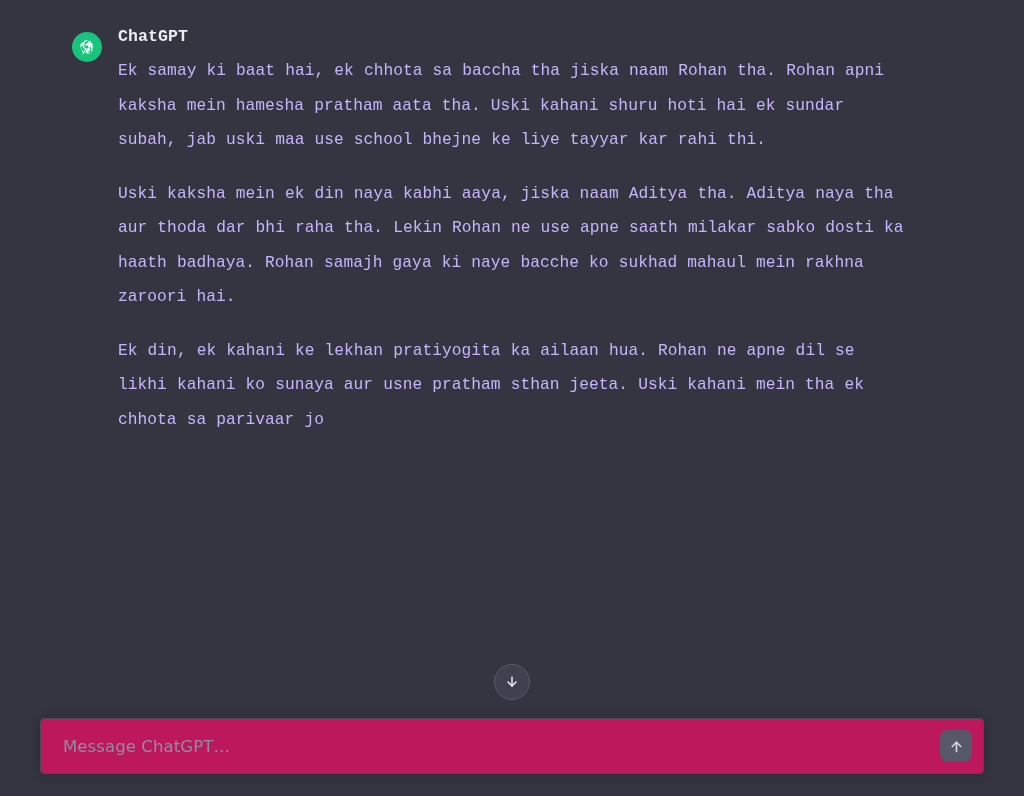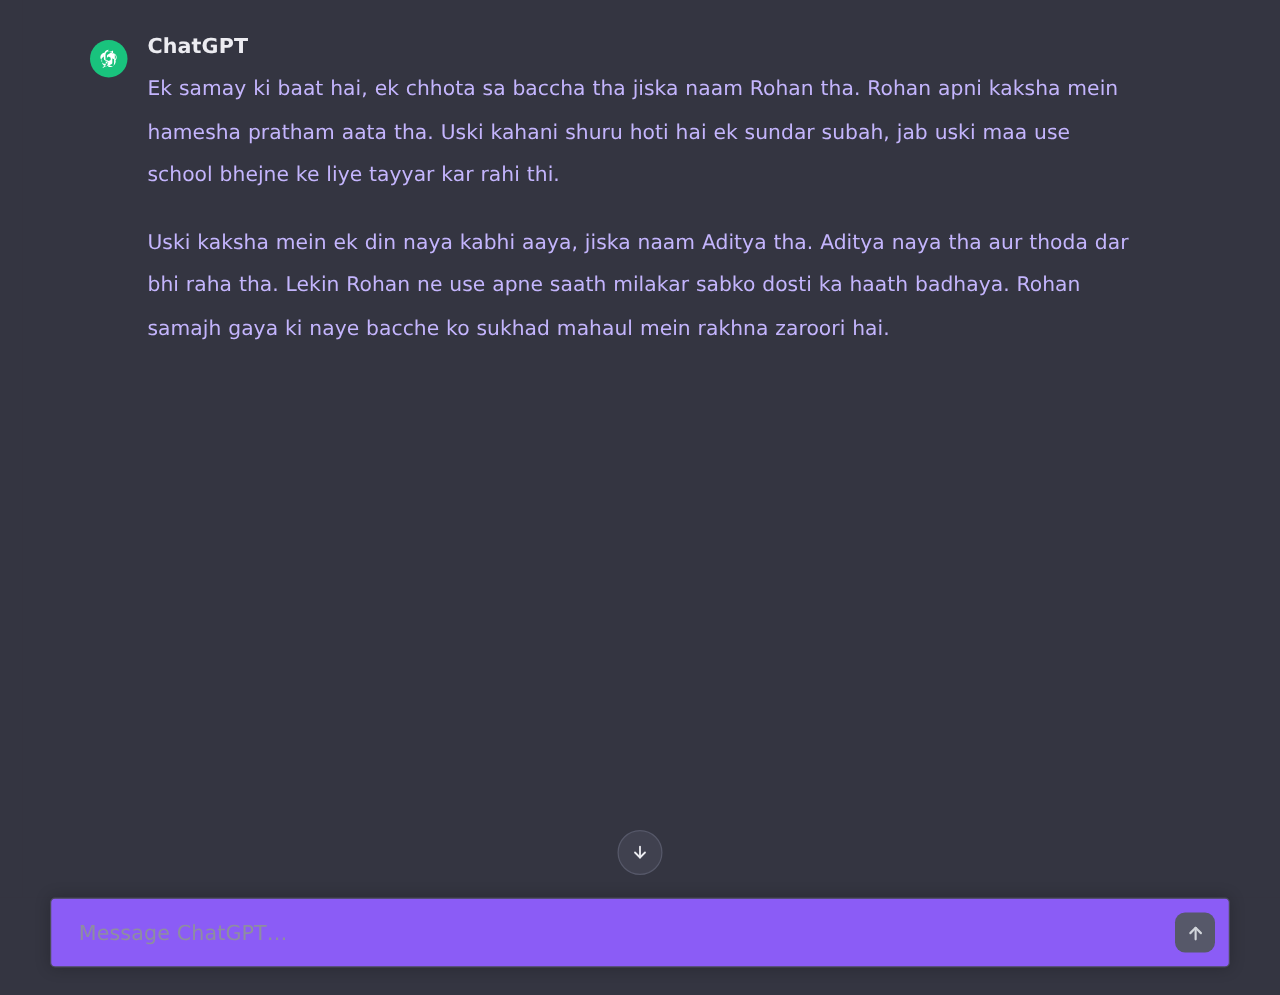--- a/index.html
+++ b/index.html
@@ -28,20 +28,21 @@
     bottom: 78px;
     overflow: hidden;
     padding: 0;
   }
 
   .message {
     display: flex;
     align-items: flex-start;
     padding: 26px 40px 0 72px;
     box-sizing: border-box;
+    font-family: Liberation Mono, monospace;
   }
 
   .avatar {
     width: 30px;
     height: 30px;
     border-radius: 50%;
     background: #19c37d;
     flex: 0 0 30px;
     margin-right: 16px;
     margin-top: 6px;
@@ -105,21 +106,21 @@
     background: #343541;
     display: flex;
     align-items: flex-start;
     justify-content: center;
     padding-top: 0;
   }
   .composer {
     position: relative;
     width: 944px;
     height: 56px;
-    background: #8b5cf6;
+    background: #be185d;
     border: 1px solid #4a4b59;
     border-radius: 4px;
     box-shadow: 0 0 12px rgba(0,0,0,0.22);
     box-sizing: border-box;
     display: flex;
     align-items: flex-start;
   }
   .composer-input {
     flex: 1 1 auto;
     background: transparent;
@@ -175,20 +176,21 @@
       <div class="avatar">
         <svg width="18" height="18" viewBox="0 0 24 24" aria-hidden="true">
           <path fill="#ffffff" d="M12 2.4c-2.1 0-3.9 1.3-4.6 3.1-1.9.2-3.5 1.5-4.1 3.3-.7 2 .1 4.1 1.7 5.3-.5 1.9.2 3.9 1.8 5 1.7 1.2 3.9 1.1 5.5-.1 1.6 1 3.7 1 5.3-.2 1.6-1.2 2.2-3.3 1.6-5.1 1.3-1.4 1.6-3.4.8-5.1-.8-1.8-2.6-2.9-4.5-2.8-.9-1.5-2.6-2.4-4.4-2.4h-.1zm0 1.6c1.1 0 2.1.5 2.8 1.3l-.2.1-3.9 2.3c-.4.2-.6.6-.6 1v5.1l-1.6-.9V8.1c0-2.3 1.8-4.1 3.5-4.1zm4.6 2.6c1.3.2 2.4 1.1 2.8 2.4.4 1.2.1 2.5-.8 3.4l-.1-.2V8.3c0-.4-.2-.8-.6-1l-4.4-2.5 1.6-.9c.5-.3 1.1-.4 1.5-.3zm-9.9 1.1l.1.1v4.5c0 .4.2.8.6 1l4.4 2.6-1.7 1c-1.9 1.1-4.4.4-5.5-1.5-1-1.7-.5-3.9 1.1-5l1-.7zM12 9.6l2 1.2v2.4l-2 1.2-2-1.2v-2.4l2-1.2zm4.1 2l1.6.9v4.4c0 2.2-1.8 4-4 4-1 0-1.9-.4-2.6-1l.2-.1 3.9-2.3c.4-.2.6-.6.6-1v-4.9zm-7.3 3.1l2 1.2v2.4c0 .3-.2.6-.4.8l-4.3 2.5c-.2.1-.5 0-.6-.2-.1-.2 0-.5.2-.6l3.1-1.8v-4.3z"></path>
         </svg>
       </div>
 
       <div class="msg-body">
         <div class="msg-author">ChatGPT</div>
         <p class="msg-para">Ek samay ki baat hai, ek chhota sa baccha tha jiska naam Rohan tha. Rohan apni kaksha mein hamesha pratham aata tha. Uski kahani shuru hoti hai ek sundar subah, jab uski maa use school bhejne ke liye tayyar kar rahi thi.</p>
         <p class="msg-para">Uski kaksha mein ek din naya kabhi aaya, jiska naam Aditya tha. Aditya naya tha aur thoda dar bhi raha tha. Lekin Rohan ne use apne saath milakar sabko dosti ka haath badhaya. Rohan samajh gaya ki naye bacche ko sukhad mahaul mein rakhna zaroori hai.</p>
+        <p class="msg-para">Ek din, ek kahani ke lekhan pratiyogita ka ailaan hua. Rohan ne apne dil se likhi kahani ko sunaya aur usne pratham sthan jeeta. Uski kahani mein tha ek chhota sa parivaar jo</p>
       </div>
 
     </div>
 
   </div>
 
   <div class="scroll-down">
     <span>
       <svg width="16" height="16" viewBox="0 0 24 24" fill="none" stroke="#ececf1" stroke-width="2.2" stroke-linecap="round" stroke-linejoin="round" aria-hidden="true">
         <line x1="12" y1="5" x2="12" y2="18"></line>

